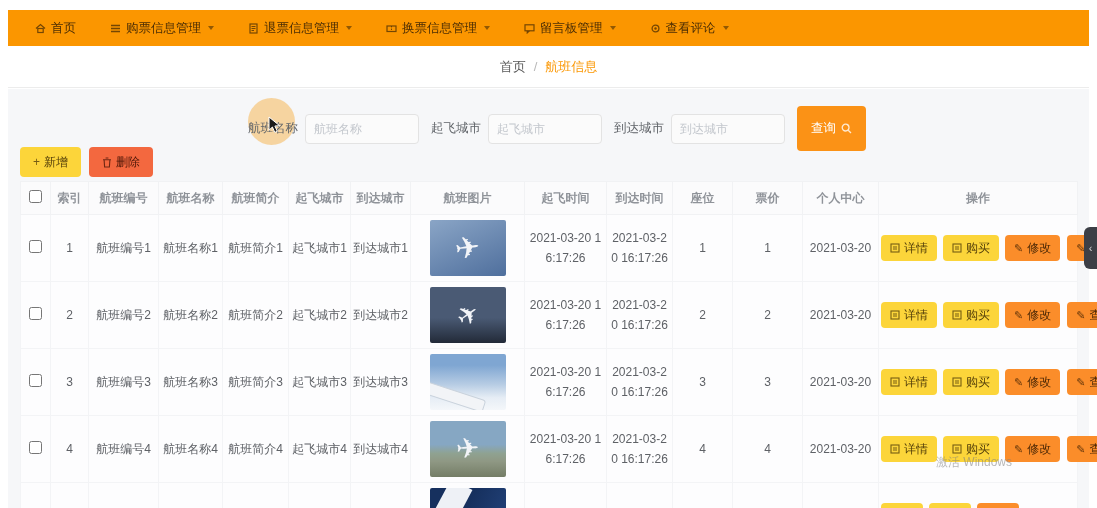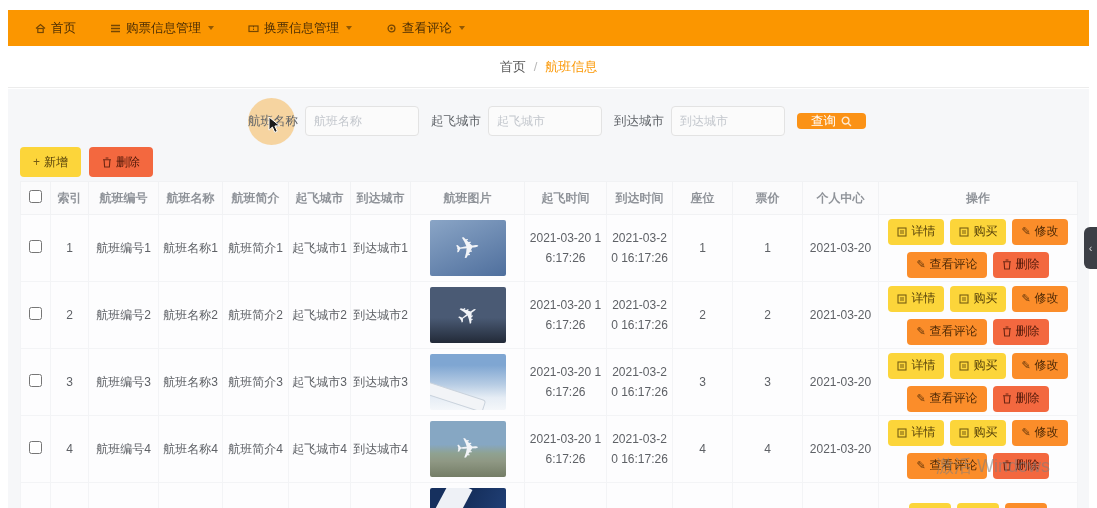--- a/index.html
+++ b/index.html
@@ -29,21 +29,21 @@
 
   
   .content { position:absolute; left:0; right:0; top:79px; bottom:0; background:#f6f7f9; }
 
   .search-row { position:absolute; left:240px; top:17px; display:flex; align-items:center; z-index:2; }
   .sfield { display:flex; align-items:center; margin-right:12px; }
   .slabel { font-size:12.5px; color:#5f6368; margin-right:7px; white-space:nowrap; }
   .sinput { width:114px; height:30px; border:1px solid #e3e3e3; border-radius:4px; background:#fbfbfb;
     font-size:12px; color:#555; padding:0 8px; outline:none; font-family:inherit; }
   .sinput::placeholder { color:#c3c7cd; }
-  .query-btn { height:16px; padding:0 14px; background:#fb9216; color:#fff; border:none; border-radius:4px;
+  .query-btn { height:45px; padding:0 14px; background:#fb9216; color:#fff; border:none; border-radius:4px;
     font-size:12.5px; display:flex; align-items:center; gap:5px; cursor:pointer; font-family:inherit; }
 
   .cursor-spot { position:absolute; left:240px; top:9px; width:47px; height:47px; border-radius:50%;
     background:#f6d29b; opacity:.95; z-index:1; }
   .mouse-cursor { position:absolute; left:260px; top:27px; z-index:4; pointer-events:none; }
 
   .toolbar { position:absolute; left:12px; top:58px; display:flex; gap:8px; }
   .tbtn { height:30px; padding:0 13px; border:none; border-radius:4px; font-size:12px;
     display:flex; align-items:center; gap:4px; cursor:pointer; font-family:inherit; }
   .tbtn.yellow { background:#fcd53a; color:#55400a; }
@@ -68,35 +68,35 @@
   .thumb-2 .plane { font-size:26px; transform:rotate(-35deg); }
   .thumb-3 { background:linear-gradient(#7fa6d2 20%,#b8cde4 55%,#e6edf5 78%,#f4f7fa); }
   .wing { position:absolute; left:-16px; bottom:8px; width:72px; height:13px; background:#f2f4f7;
     border:1px solid #c9d2dc; border-radius:3px; transform:rotate(18deg); }
   .thumb-4 { background:linear-gradient(#86a7c3 42%,#8fa291 58%,#8f9884 72%,#747d66); }
   .thumb-4 .plane { font-size:28px; transform:rotate(-3deg); }
   .thumb-5 { background:linear-gradient(115deg,#16305e 45%,#24457e); }
   .tail { position:absolute; left:10px; top:-6px; width:24px; height:42px; background:#eef1f6;
     transform:rotate(28deg); }
 
-  .actions { display:flex; flex-direction:column; gap:7px; align-items:center; }
+  .actions { display:flex; flex-direction:row; gap:7px; align-items:center; }
   .actions-line { display:flex; gap:6px; justify-content:center; }
   .btn { height:26px; padding:0 9px; border:none; border-radius:4px; font-size:12px;
     display:flex; align-items:center; gap:4px; cursor:pointer; font-family:inherit; white-space:nowrap; }
   .btn.yellow { background:#fcd53a; color:#55400a; }
   .btn.orange { background:#fb8d2a; color:#4f2a06; }
   .btn.red { background:#f3683f; color:#4d1708; }
   .bicon { display:flex; opacity:.8; }
   .pencil { font-family:"DejaVu Sans",sans-serif; font-size:11px; opacity:.85; }
 
   .side-handle { position:absolute; right:0; top:227px; width:13px; height:42px; background:#3c3f46;
     border-radius:6px 0 0 6px; color:#d6d6d6; display:flex; align-items:center; justify-content:center;
     font-size:11px; cursor:pointer; z-index:6; }
 
-  .watermark { position:absolute; left:936px; top:454px; font-size:18px; color:#7e7e7e; opacity:.55;
+  .watermark { position:absolute; left:936px; top:454px; font-size:12px; color:#7e7e7e; opacity:.55;
     z-index:5; pointer-events:none; white-space:nowrap; }
 </style>
 </head>
 <body>
 
 <div class="app">
 
   <div class="navbar">
     <div class="nav-item">
       <span class="nicon">
@@ -112,25 +112,45 @@
           <svg width="11" height="11" viewBox="0 0 11 11">
             <path d="M1 2.5h9 M1 5.5h9 M1 8.5h9" stroke="currentColor" stroke-width="1.3"></path>
           </svg>
         </span>
       <span>购票信息管理</span>
       <span class="caret"></span>
     </div>
     <div class="nav-item">
       <span class="nicon">
           <svg width="11" height="11" viewBox="0 0 11 11">
+            <rect x="2" y="1" width="7" height="9" fill="none" stroke="currentColor" stroke-width="1.2"></rect>
+            <path d="M3.5 3.5h4 M3.5 5.5h4 M3.5 7.5h2.5" stroke="currentColor" stroke-width="1"></path>
+          </svg>
+        </span>
+      <span>退票信息管理</span>
+      <span class="caret"></span>
+    </div>
+    <div class="nav-item">
+      <span class="nicon">
+          <svg width="11" height="11" viewBox="0 0 11 11">
             <rect x="1" y="3" width="9" height="5.5" fill="none" stroke="currentColor" stroke-width="1.2"></rect>
             <path d="M5.5 3v5.5" stroke="currentColor" stroke-width="1" stroke-dasharray="1.4 1.2"></path>
           </svg>
         </span>
       <span>换票信息管理</span>
+      <span class="caret"></span>
+    </div>
+    <div class="nav-item">
+      <span class="nicon">
+          <svg width="11" height="11" viewBox="0 0 11 11">
+            <rect x="1" y="1.8" width="9" height="6" fill="none" stroke="currentColor" stroke-width="1.2"></rect>
+            <path d="M3.2 7.8 L3.2 10 L5.4 7.8" fill="none" stroke="currentColor" stroke-width="1.1"></path>
+          </svg>
+        </span>
+      <span>留言板管理</span>
       <span class="caret"></span>
     </div>
     <div class="nav-item">
       <span class="nicon">
           <svg width="11" height="11" viewBox="0 0 11 11">
             <circle cx="5.5" cy="5.5" r="3.4" fill="none" stroke="currentColor" stroke-width="1.3"></circle>
             <circle cx="5.5" cy="5.5" r="1.2" fill="currentColor"></circle>
           </svg>
         </span>
       <span>查看评论</span>

